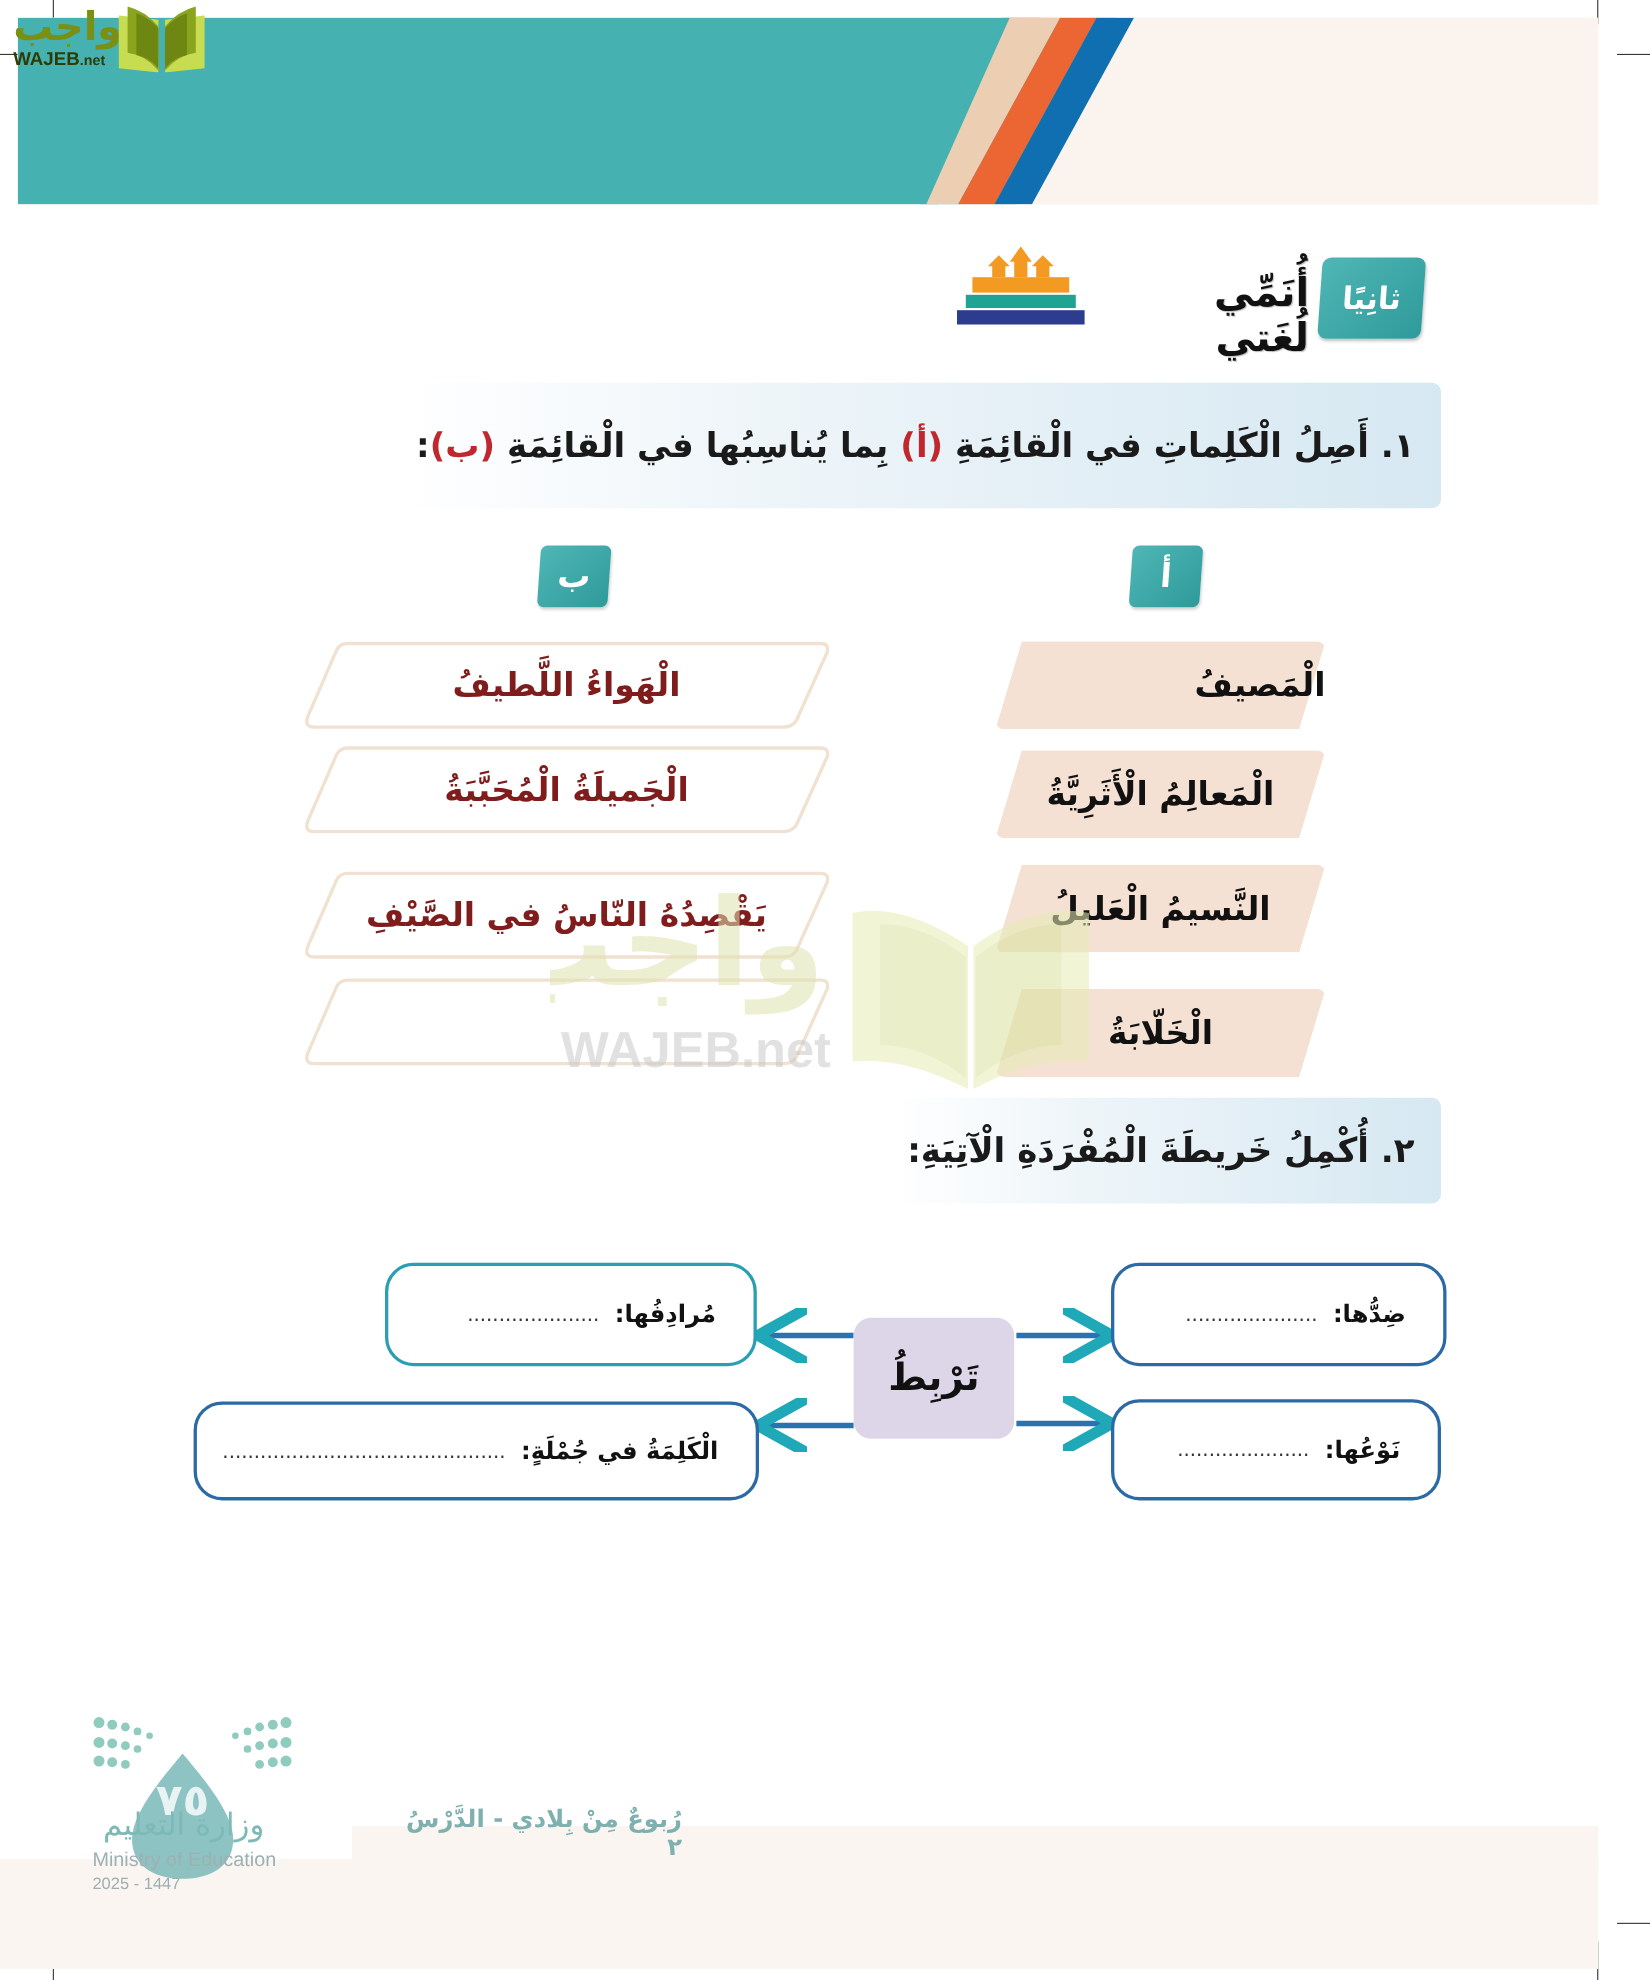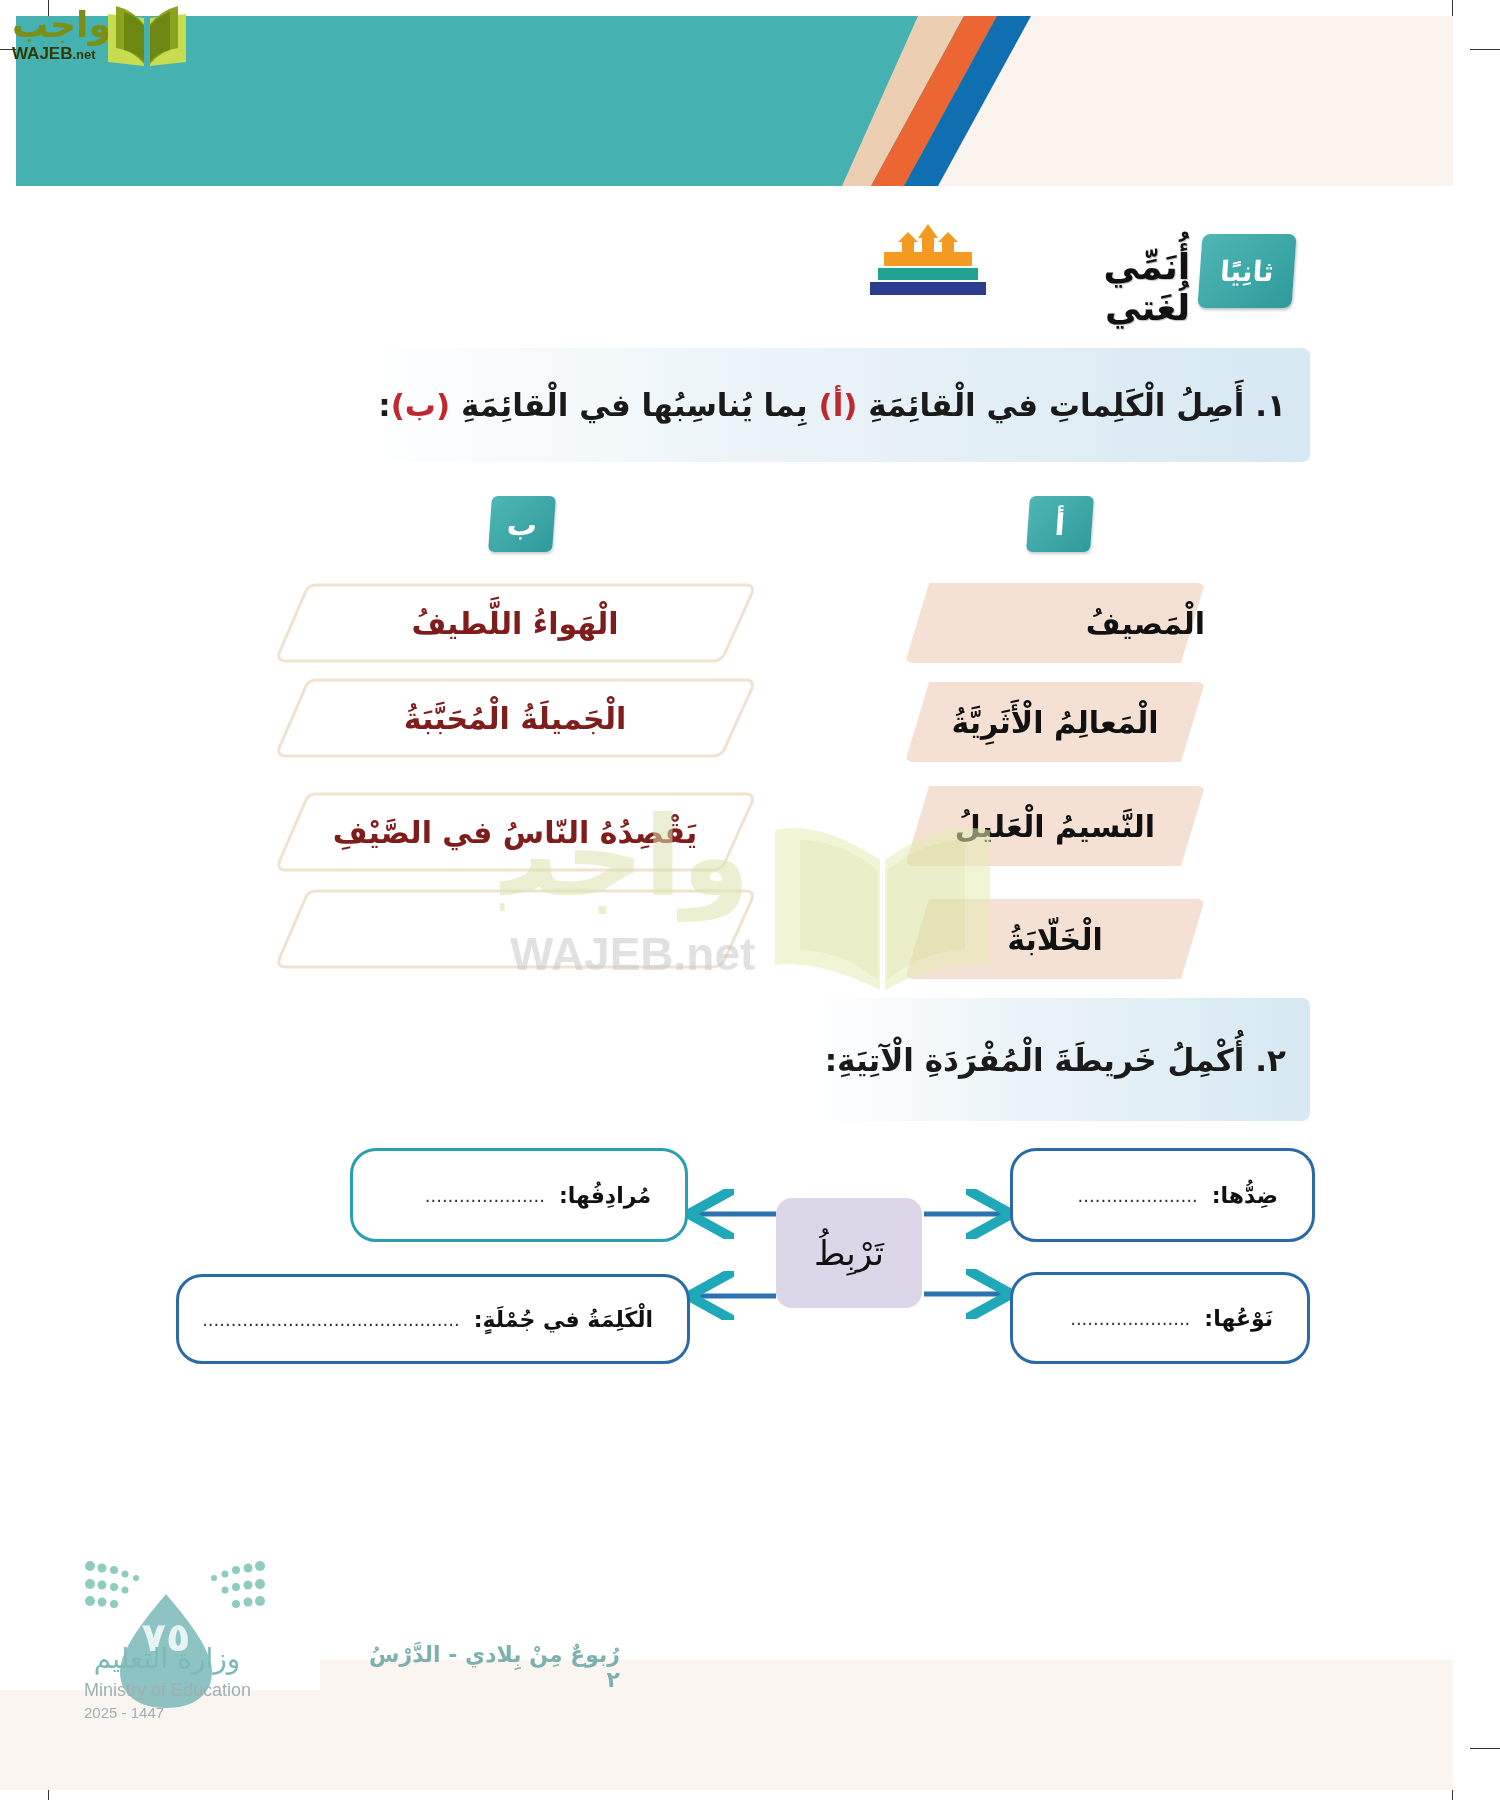--- a/index.html
+++ b/index.html
@@ -41,21 +41,21 @@
   .b-item .txt { position: relative; font-size: 30px; font-weight: bold; direction: rtl; color: #7f1d1d; }
 
   
   .wm-big { left: 500px; top: 800px; width: 520px; height: 190px; opacity: .55; pointer-events: none; }
 
   
   .map-box { height: 92px; border-radius: 26px; border: 3px solid #2a9fb1; background: #fff; display: flex; align-items: center; justify-content: flex-start; padding-right: 34px; direction: rtl; }
   .map-box.dark { border-color: #2b6aa6; }
   .map-box .lbl { font-size: 22px; font-weight: bold; color: #111; }
   .map-box .dots { font-size: 18px; color: #333; margin-right: 14px; letter-spacing: 0px; }
-  .center-node { left: 776px; top: 1198px; width: 146px; height: 110px; background: #ddd6e8; border-radius: 16px; display: flex; align-items: center; justify-content: center; font-size: 34px; font-weight: normal; color: #111; direction: rtl; }
+  .center-node { left: 776px; top: 1198px; width: 146px; height: 110px; background: #ddd6e8; border-radius: 16px; display: flex; align-items: center; justify-content: center; font-size: 34px; font-weight: bold; color: #111; direction: rtl; }
   .arrows { left: 680px; top: 1180px; width: 340px; height: 140px; }
 
   
   .footer-band { left: 0; top: 1690px; width: 1453px; height: 100px; background: #fbf5f1; }
   .footer-band2 { left: 320px; top: 1660px; width: 1133px; height: 40px; background: #fbf5f1; }
   .page-num-drop { left: 118px; top: 1590px; width: 96px; height: 120px; }
   .page-num { left: 118px; top: 1614px; width: 96px; text-align: center; font-size: 40px; font-weight: bold; color: #e8f3f3; direction: rtl; }
   .moe-dots { left: 84px; top: 1560px; width: 182px; height: 60px; }
   .moe-ar { left: 76px; top: 1642px; width: 182px; text-align: center; font-size: 28px; color: #7dbab6; direction: rtl; }
   .moe-en { left: 84px; top: 1680px; font-size: 18px; color: #9db0b2; font-family: "Liberation Sans", sans-serif; }
@@ -162,21 +162,21 @@
 
 <svg class="abs wm-big" viewBox="0 0 520 190">
   <text x="250" y="95" text-anchor="end" font-size="110" font-weight="bold" fill="#dfe3b0" font-family="DejaVu Sans, sans-serif">واجب</text>
   <text x="10" y="170" font-size="46" font-weight="bold" fill="#c9c9c9" font-family="Liberation Sans, sans-serif">WAJEB.net</text>
   <path d="M275,30 Q320,20 380,60 L380,190 Q320,160 275,165 Z" fill="#e6edb5"></path>
   <path d="M490,30 Q440,20 385,60 L385,190 Q440,160 490,165 Z" fill="#e6edb5"></path>
   <path d="M300,40 Q340,40 378,70 L378,180 Q340,150 300,150 Z" fill="#d9e3a0"></path>
   <path d="M465,40 Q425,40 387,70 L387,180 Q425,150 465,150 Z" fill="#d9e3a0"></path>
 </svg>
 
-<div class="abs q-bar" style="left:810px;top:998px;width:500px;height:123px;">
+<div class="abs q-bar" style="left:810px;top:998px;width:500px;height:96px;">
   <span class="q-text">
     <span>٢.</span>
     <span>أُكْمِلُ خَريطَةَ الْمُفْرَدَةِ الْآتِيَةِ:</span>
   </span>
 </div>
 
 <svg class="abs arrows" viewBox="0 0 340 140">
   <defs>
     <marker id="ah" markerWidth="10" markerHeight="10" refX="8" refY="5" orient="auto" markerUnits="strokeWidth">
       <path d="M0,0 L9,5 L0,10" fill="none" stroke="#1fa9b8" stroke-width="2"></path>

